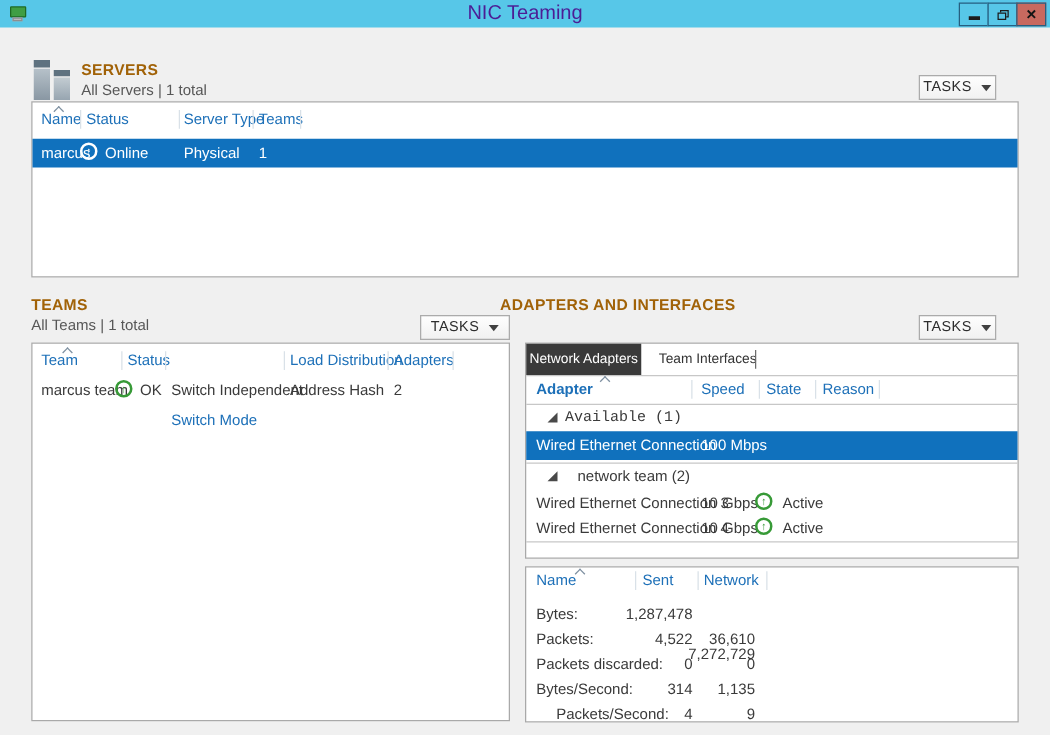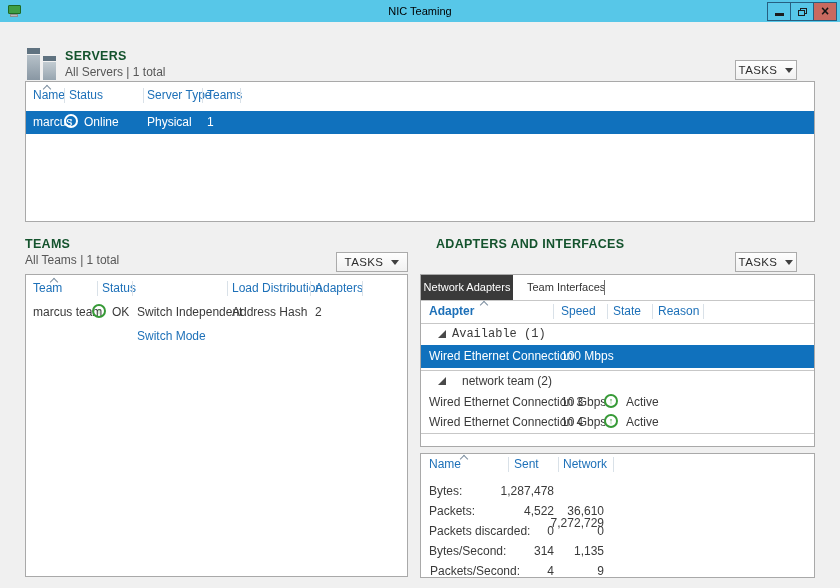--- a/index.html
+++ b/index.html
@@ -7,40 +7,40 @@
   body {
     font-family:"Liberation Sans","DejaVu Sans",sans-serif;
     font-size:12px; color:#3a3a3a; background:#f0f0f0;
     position:relative; overflow:hidden;
   }
   .abs { position:absolute; }
 
   
   .titlebar { left:0; top:0; width:840px; height:22px; background:#57c7e8; }
   .titlebar .title { left:0; top:0; width:100%; text-align:center; line-height:22px;
-    font-size:11px; color:#000000; }
+    font-size:16px; color:#4c1d95; }
   .app-icon { left:7px; top:4px; width:16px; height:14px; }
   .app-icon .card { position:absolute; left:1px; top:1px; width:13px; height:9px;
     background:#3f9e44; border:1px solid #1e6a23; border-radius:1px; }
   .app-icon .pins { position:absolute; left:3px; top:10px; width:8px; height:3px;
     background:#b9babb; border:1px solid #8d8e90; }
   .win-controls { right:3px; top:2px; display:flex; }
   .win-btn { width:24px; height:19px; border:1px solid #265f80; margin-left:-1px;
     display:flex; align-items:center; justify-content:center; position:relative; }
   .win-btn.blue { background:#57c7e8; }
   .win-btn.red  { background:#c8695f; }
   .min-bar { width:9px; height:3px; background:#1c1c1c; margin-top:6px; }
   .restore-shape { width:9px; height:8px; position:relative; }
   .restore-shape .b1 { position:absolute; right:0; top:0; width:7px; height:6px; border:1px solid #1c1c1c; }
   .restore-shape .b2 { position:absolute; left:0; bottom:0; width:7px; height:6px;
     border:1px solid #1c1c1c; background:#57c7e8; }
   .close-x { font-size:14px; font-weight:bold; color:#141414; line-height:17px; }
 
   
-  .section-title { font-size:12.5px; font-weight:bold; color:#14532d; letter-spacing:.3px; }
+  .section-title { font-size:12.5px; font-weight:bold; color:#a16207; letter-spacing:.3px; }
   .section-sub   { font-size:12px; color:#575757; }
 
   .srv-icon { left:27px; top:46px; width:30px; height:34px; }
   .srv-icon .cap1  { position:absolute; left:0; top:2;  top:2px;  width:13px; height:6px; background:#5f7280; }
   .srv-icon .body1 { position:absolute; left:0; top:9px;  width:13px; height:25px;
     background:linear-gradient(#b6c1c9,#8997a3); }
   .srv-icon .cap2  { position:absolute; left:16px; top:10px; width:13px; height:5px; background:#5f7280; }
   .srv-icon .body2 { position:absolute; left:16px; top:16px; width:13px; height:18px;
     background:linear-gradient(#c3ccd2,#97a5b0); }
 
@@ -159,21 +159,21 @@
   <div class="abs" style="left:0;top:26px;width:100%;height:22px;">
     <span class="row-text" style="left:7px;line-height:22px;">marcus team</span>
     <span class="status-ico" style="left:66px;top:3px;">↑</span>
     <span class="row-text" style="left:86px;line-height:22px;">OK</span>
     <span class="row-text" style="left:111px;line-height:22px;">Switch Independent</span>
     <span class="row-text" style="left:206px;line-height:22px;">Address Hash</span>
     <span class="row-text" style="left:289px;line-height:22px;">2</span>
   </div>
 </div>
 
-<div class="abs section-title" style="left:436px;top:237px;">ADAPTERS AND INTERFACES</div>
+<div class="abs section-title" style="left:400px;top:237px;">ADAPTERS AND INTERFACES</div>
 <div class="abs tasks-btn" style="left:735px;top:252px;width:62px;">
   <span>TASKS</span>
   <span class="dd-arrow"></span>
 </div>
 
 <div class="abs panel" style="left:420px;top:274px;width:395px;height:173px;">
 
   <div class="tab active" style="left:0;width:92px;text-align:center;padding:0;">Network Adapters</div>
   <div class="tab inactive" style="left:96px;">Team Interfaces</div>
   <span class="tab-divider" style="left:183px;"></span>
@@ -246,17 +246,17 @@
     <span class="row-text" style="left:8px;line-height:20px;">Packets discarded:</span>
     <span class="row-text" style="left:50px;width:83px;text-align:right;line-height:20px;">0</span>
     <span class="row-text" style="left:125px;width:58px;text-align:right;line-height:20px;">0</span>
   </div>
   <div class="abs" style="left:0;top:87px;width:100%;height:20px;">
     <span class="row-text" style="left:8px;line-height:20px;">Bytes/Second:</span>
     <span class="row-text" style="left:50px;width:83px;text-align:right;line-height:20px;">314</span>
     <span class="row-text" style="left:125px;width:58px;text-align:right;line-height:20px;">1,135</span>
   </div>
   <div class="abs" style="left:0;top:107px;width:100%;height:20px;">
-    <span class="row-text" style="left:9px;line-height:20px;">Packets/Second:</span>
+    <span class="row-text" style="left:24px;line-height:20px;">Packets/Second:</span>
     <span class="row-text" style="left:50px;width:83px;text-align:right;line-height:20px;">4</span>
     <span class="row-text" style="left:125px;width:58px;text-align:right;line-height:20px;">9</span>
   </div>
 </div>
 
 </body></html>

